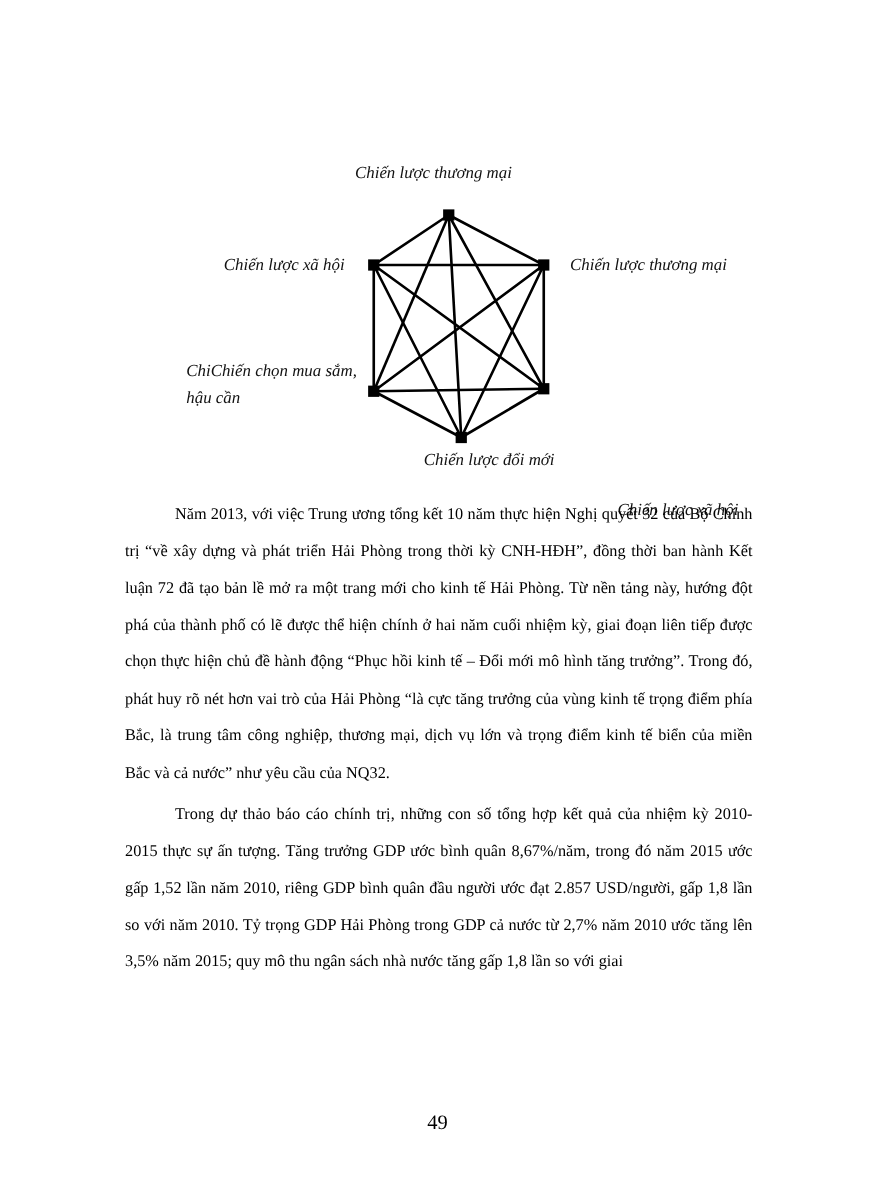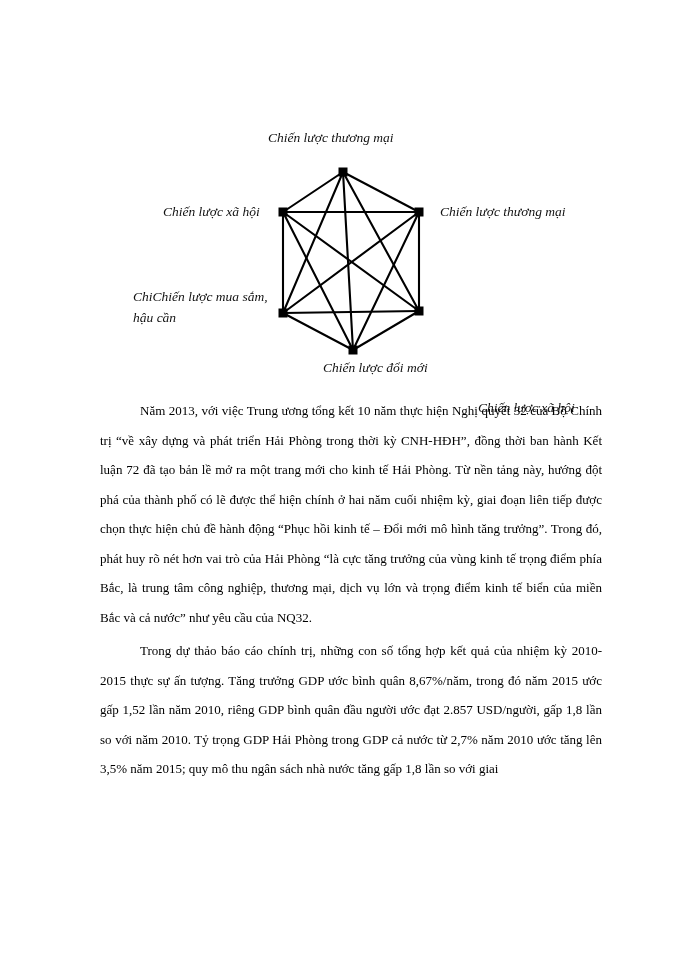--- a/index.html
+++ b/index.html
@@ -18,21 +18,21 @@
 
   #page {
     position: relative;
     width: 700px;
     height: 960px;
   }
 
   
   #figure {
     position: absolute;
-    left: 0;
+    left: 16px;
     top: 100px;
     width: 576px;
     height: 295px;
   }
   #figure svg {
     position: absolute;
     left: 0;
     top: 0;
   }
 
@@ -120,26 +120,27 @@
         <rect x="278.5" y="107.5" width="9" height="9"></rect>
       </g>
     </svg>
 
     <div class="fig-label" id="label-top">Chiến lược thương mại</div>
 
     <div class="fig-label" id="label-upper-left">Chiến lược xã hội</div>
 
     <div class="fig-label" id="label-upper-right">Chiến lược thương mại</div>
 
-    <div class="fig-label two-line" id="label-lower-left">ChiChiến lược mua sắm, hậu cần</div>
+    <div class="fig-label two-line" id="label-lower-left">ChiChiến chọn mua sắm, hậu cần</div>
 
     <div class="fig-label" id="label-lower-right">Chiến lược xã hội</div>
 
     <div class="fig-label" id="label-bottom">Chiến lược đổi mới</div>
   </div>
 
   <div id="body-text">
     <p class="para">Năm 2013, với việc Trung ương tổng kết 10 năm thực hiện Nghị quyết 32 của Bộ Chính trị “về xây dựng và phát triển Hải Phòng trong thời kỳ CNH-HĐH”, đồng thời ban hành Kết luận 72 đã tạo bản lề mở ra một trang mới cho kinh tế Hải Phòng. Từ nền tảng này, hướng đột phá của thành phố có lẽ được thể hiện chính ở hai năm cuối nhiệm kỳ, giai đoạn liên tiếp được chọn thực hiện chủ đề hành động “Phục hồi kinh tế – Đổi mới mô hình tăng trưởng”. Trong đó, phát huy rõ nét hơn vai trò của Hải Phòng “là cực tăng trưởng của vùng kinh tế trọng điểm phía Bắc, là trung tâm công nghiệp, thương mại, dịch vụ lớn và trọng điểm kinh tế biển của miền Bắc và cả nước” như yêu cầu của NQ32.</p>
     <p class="para">Trong dự thảo báo cáo chính trị, những con số tổng hợp kết quả của nhiệm kỳ 2010-2015 thực sự ấn tượng. Tăng trưởng GDP ước bình quân 8,67%/năm, trong đó năm 2015 ước gấp 1,52 lần năm 2010, riêng GDP bình quân đầu người ước đạt 2.857 USD/người, gấp 1,8 lần so với năm 2010. Tỷ trọng GDP Hải Phòng trong GDP cả nước từ 2,7% năm 2010 ước tăng lên 3,5% năm 2015; quy mô thu ngân sách nhà nước tăng gấp 1,8 lần so với giai</p>
   </div>
 
+  <div id="page-number">49</div>
 
 </div>
 
 </body></html>

